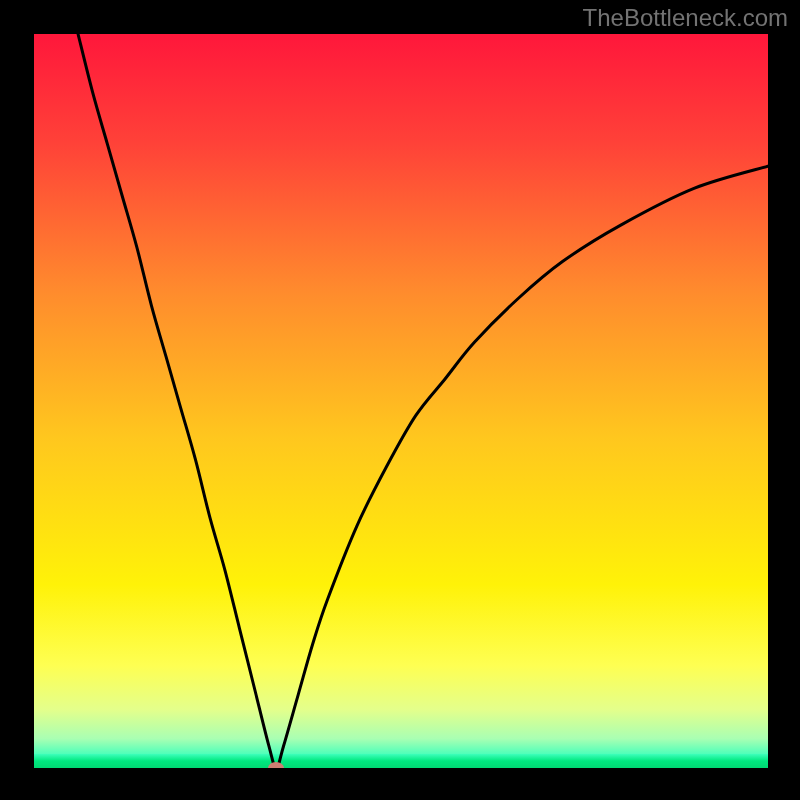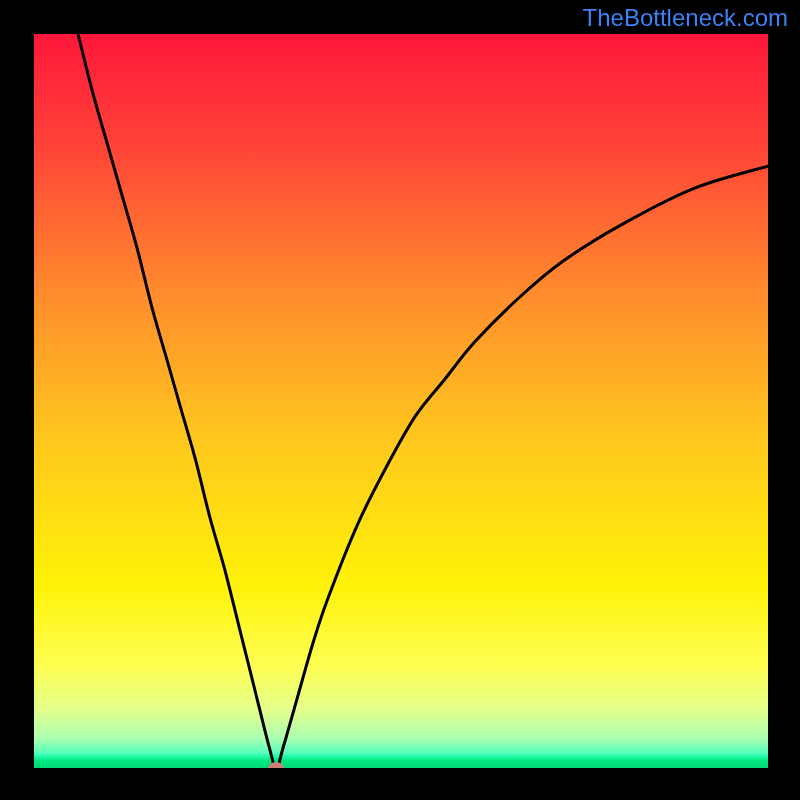--- a/index.html
+++ b/index.html
@@ -8,21 +8,21 @@
     height: 800px;
     background: #000;
     position: relative;
     font-family: Arial, sans-serif;
     overflow: hidden;
   }
   .attribution {
     position: absolute;
     top: 4px;
     right: 12px;
-    color: #3b82f6;
+    color: #737373;
     font-size: 24px;
     font-weight: normal;
     z-index: 10;
   }
   .plot-area {
     position: absolute;
     left: 34px;
     top: 34px;
     width: 734px;
     height: 734px;

